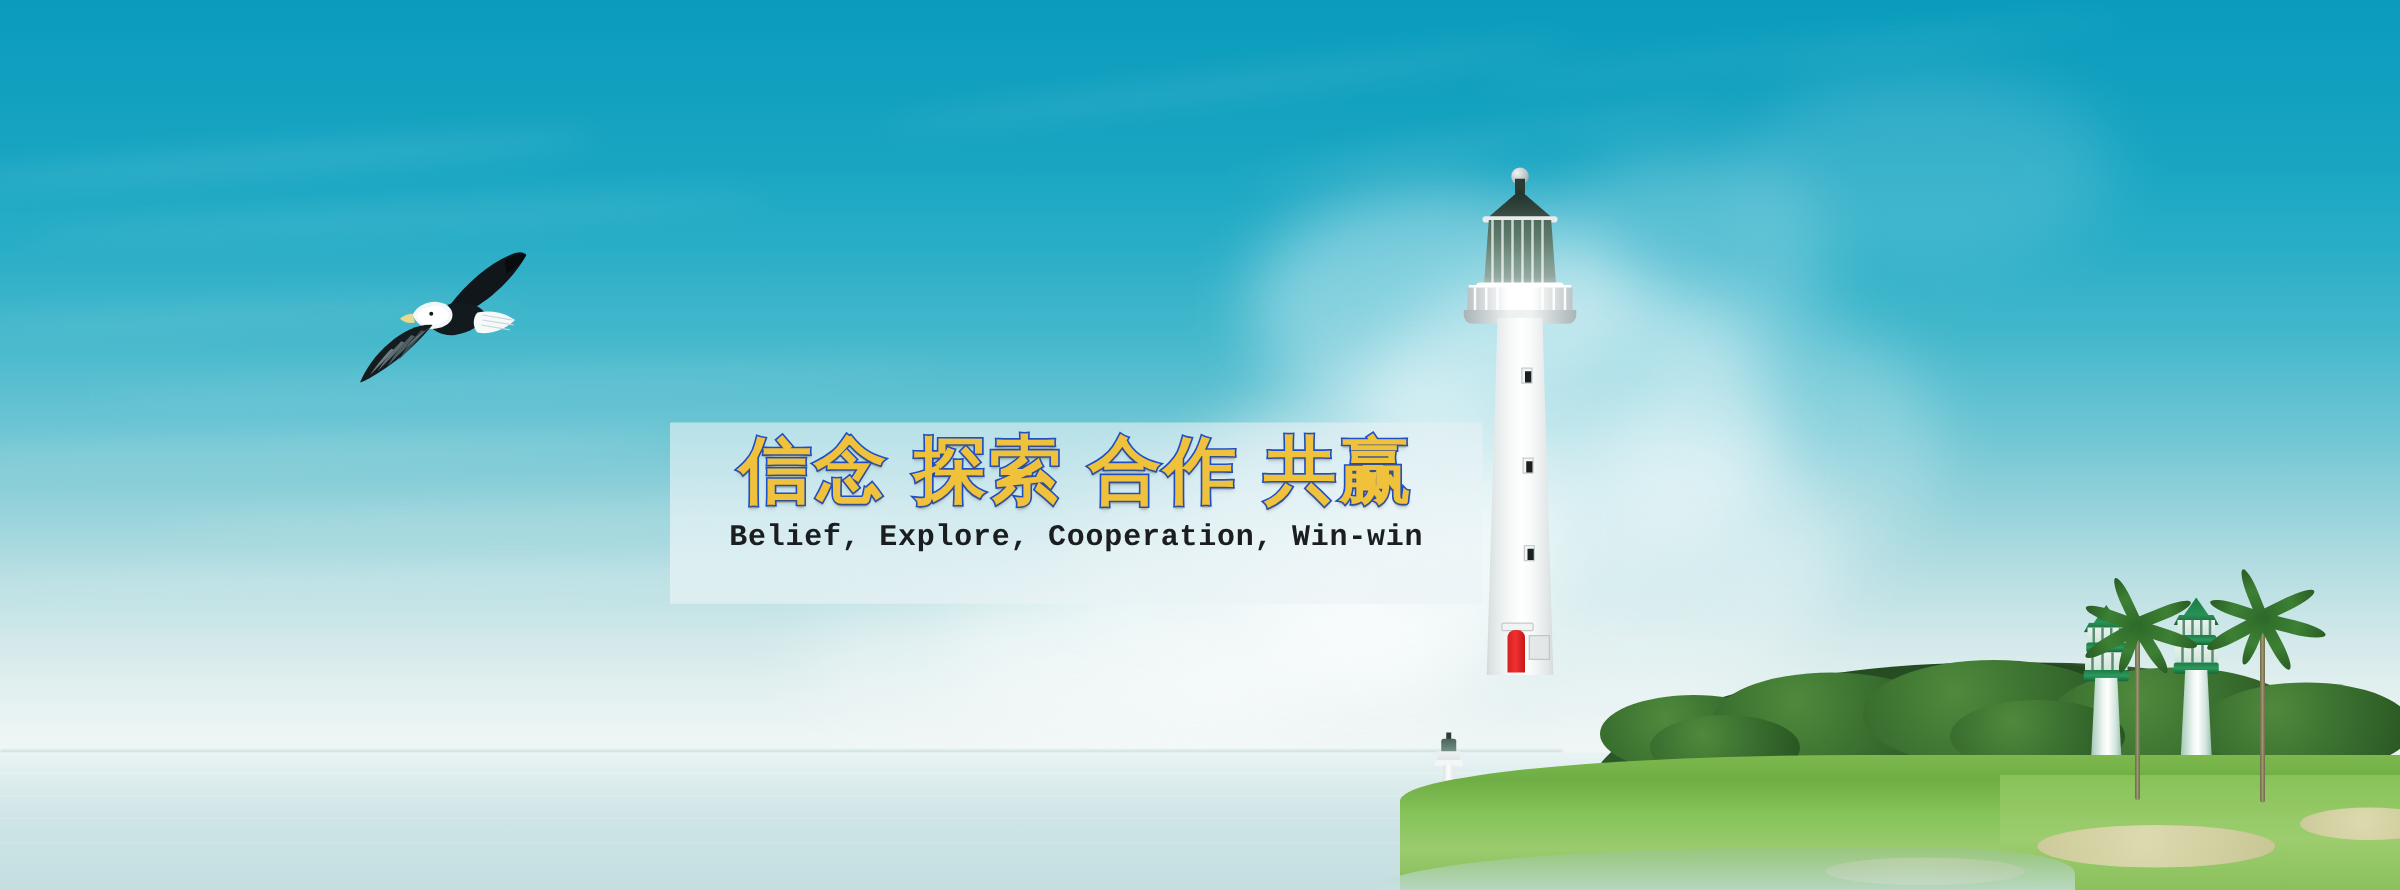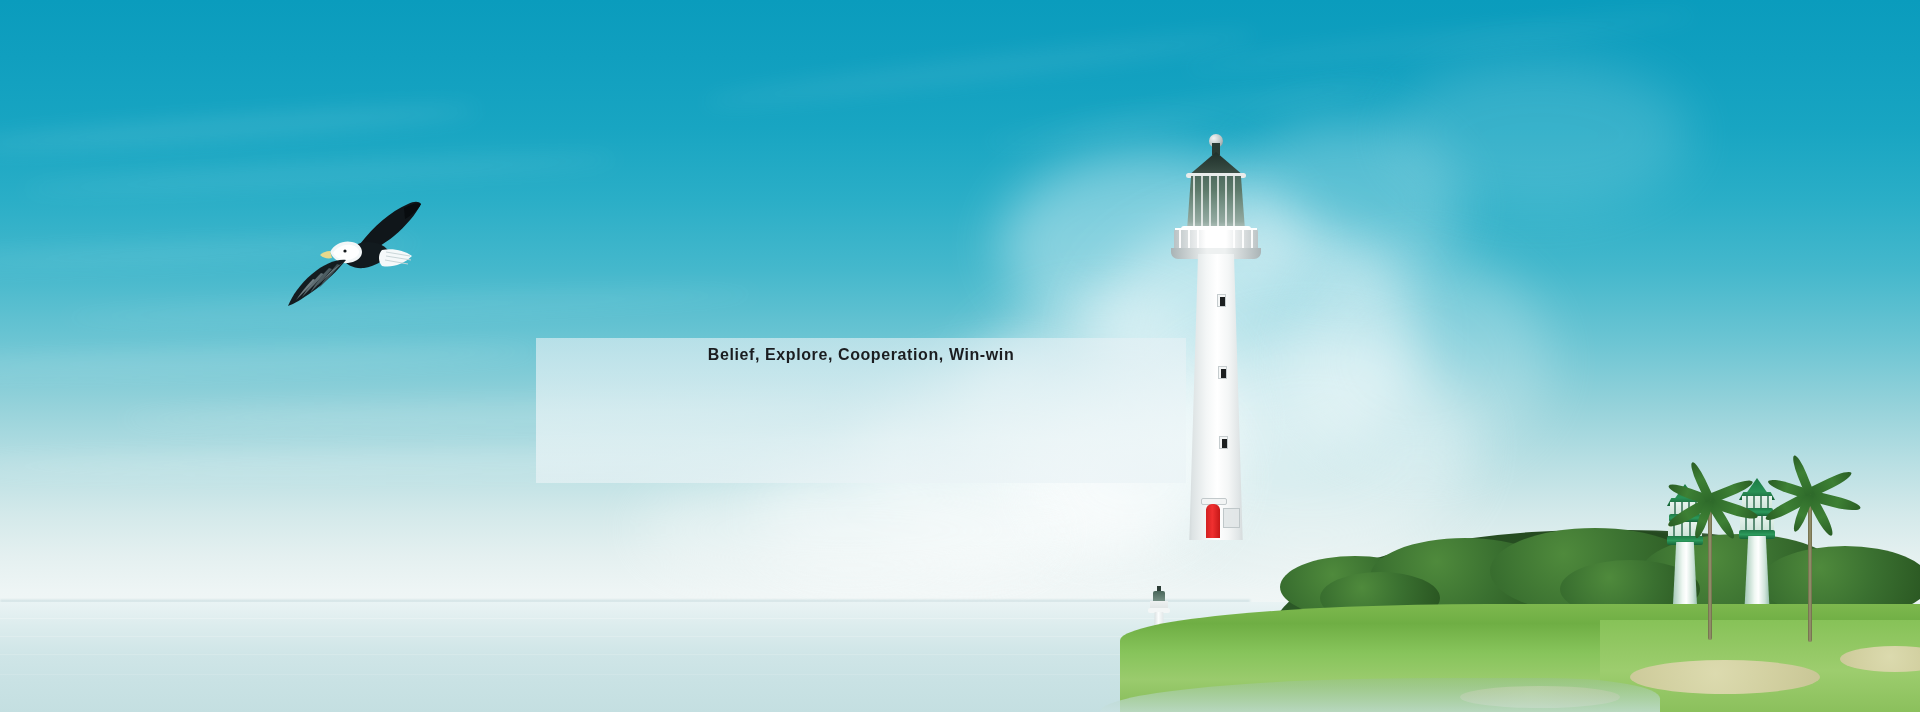--- a/index.html
+++ b/index.html
@@ -241,22 +241,22 @@
     text-shadow:
        0 2px 0 rgba(120,90,10,.22),
        0 3px 3px rgba(40,60,120,.18);
     white-space:nowrap; line-height:1.12;
   }
   .cn-line span { display:inline-block; }
   .cn-gap { width:20px; display:inline-block; }
 
   .en-line {
     margin-top:8px;
-    font-family:Liberation Sans, sans-serif;
-    font-size:16px; font-weight:600; letter-spacing:.6px;
+    font-family:Liberation Mono, monospace;
+    font-size:24px; font-weight:600; letter-spacing:.6px;
     color:#1b1d20; white-space:nowrap;
   }
 </style>
 </head>
 <body>
 
 <div class="banner">
 
   <div class="sky"></div>
 
@@ -445,17 +445,20 @@
     <div class="frond" style="left:44px;top:22px;width:46px;height:10px;transform:rotate(-26deg);"></div>
     <div class="frond" style="left:44px;top:24px;width:46px;height:10px;transform:rotate(62deg);"></div>
     <div class="frond" style="left:44px;top:24px;width:50px;height:11px;transform:rotate(152deg);"></div>
     <div class="frond" style="left:44px;top:24px;width:44px;height:10px;transform:rotate(198deg);"></div>
     <div class="frond" style="left:44px;top:24px;width:40px;height:9px;transform:rotate(112deg);"></div>
     <div class="frond" style="left:44px;top:24px;width:42px;height:9px;transform:rotate(248deg);"></div>
   </div>
 
   <div class="panel">
     <div class="panel-inner">
+      <div class="cn-line">
+        <span>信念</span><span class="cn-gap"></span><span>探索</span><span class="cn-gap"></span><span>合作</span><span class="cn-gap"></span><span>共赢</span>
+      </div>
       <div class="en-line">Belief,  Explore,  Cooperation,  Win-win</div>
     </div>
   </div>
 
 </div>
 
 </body></html>

